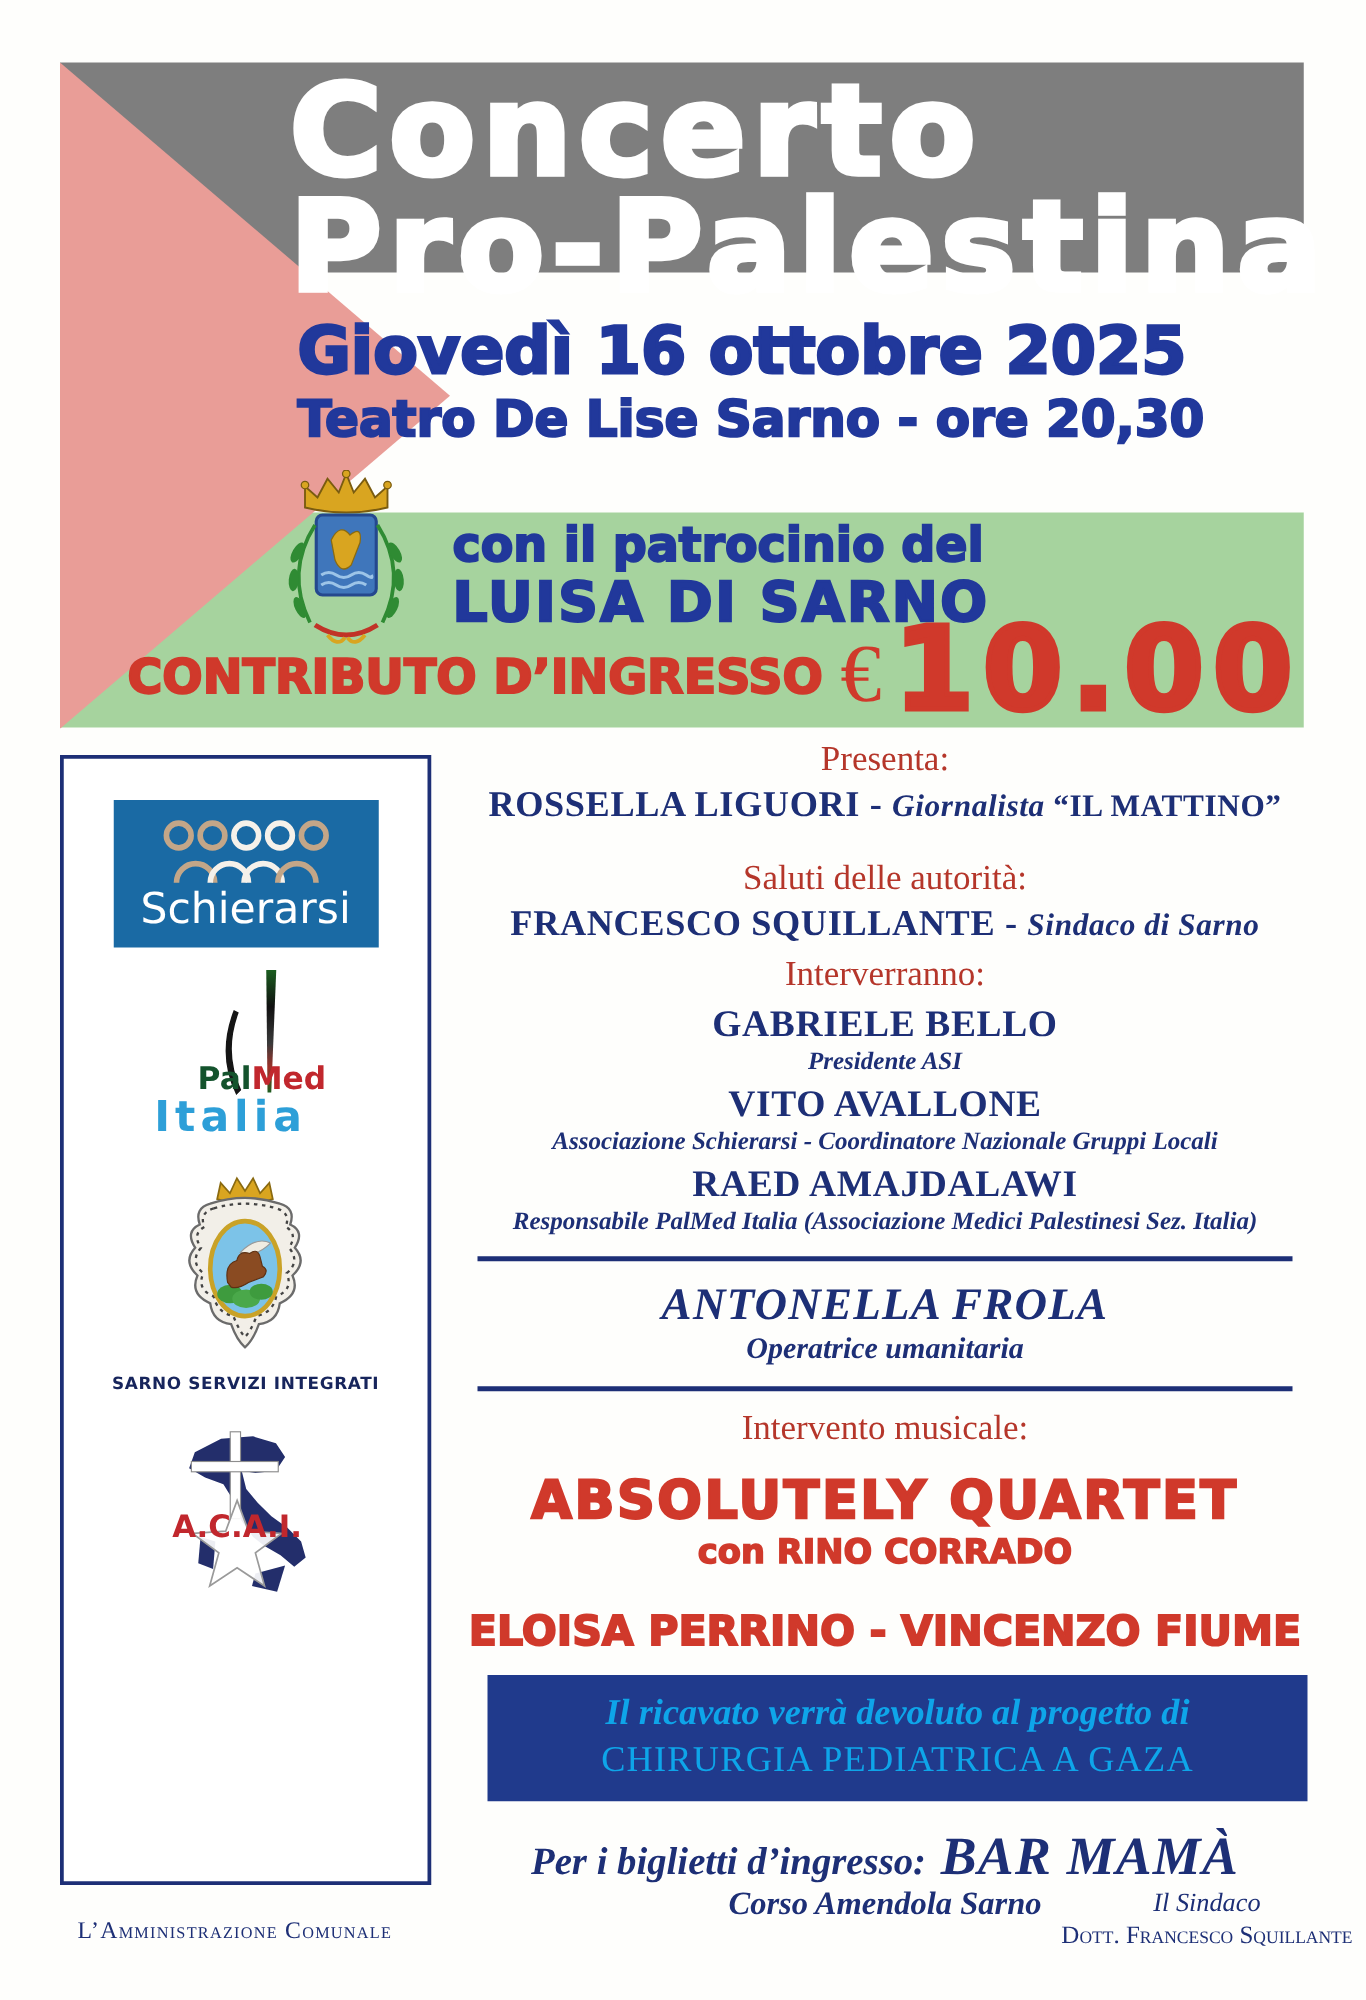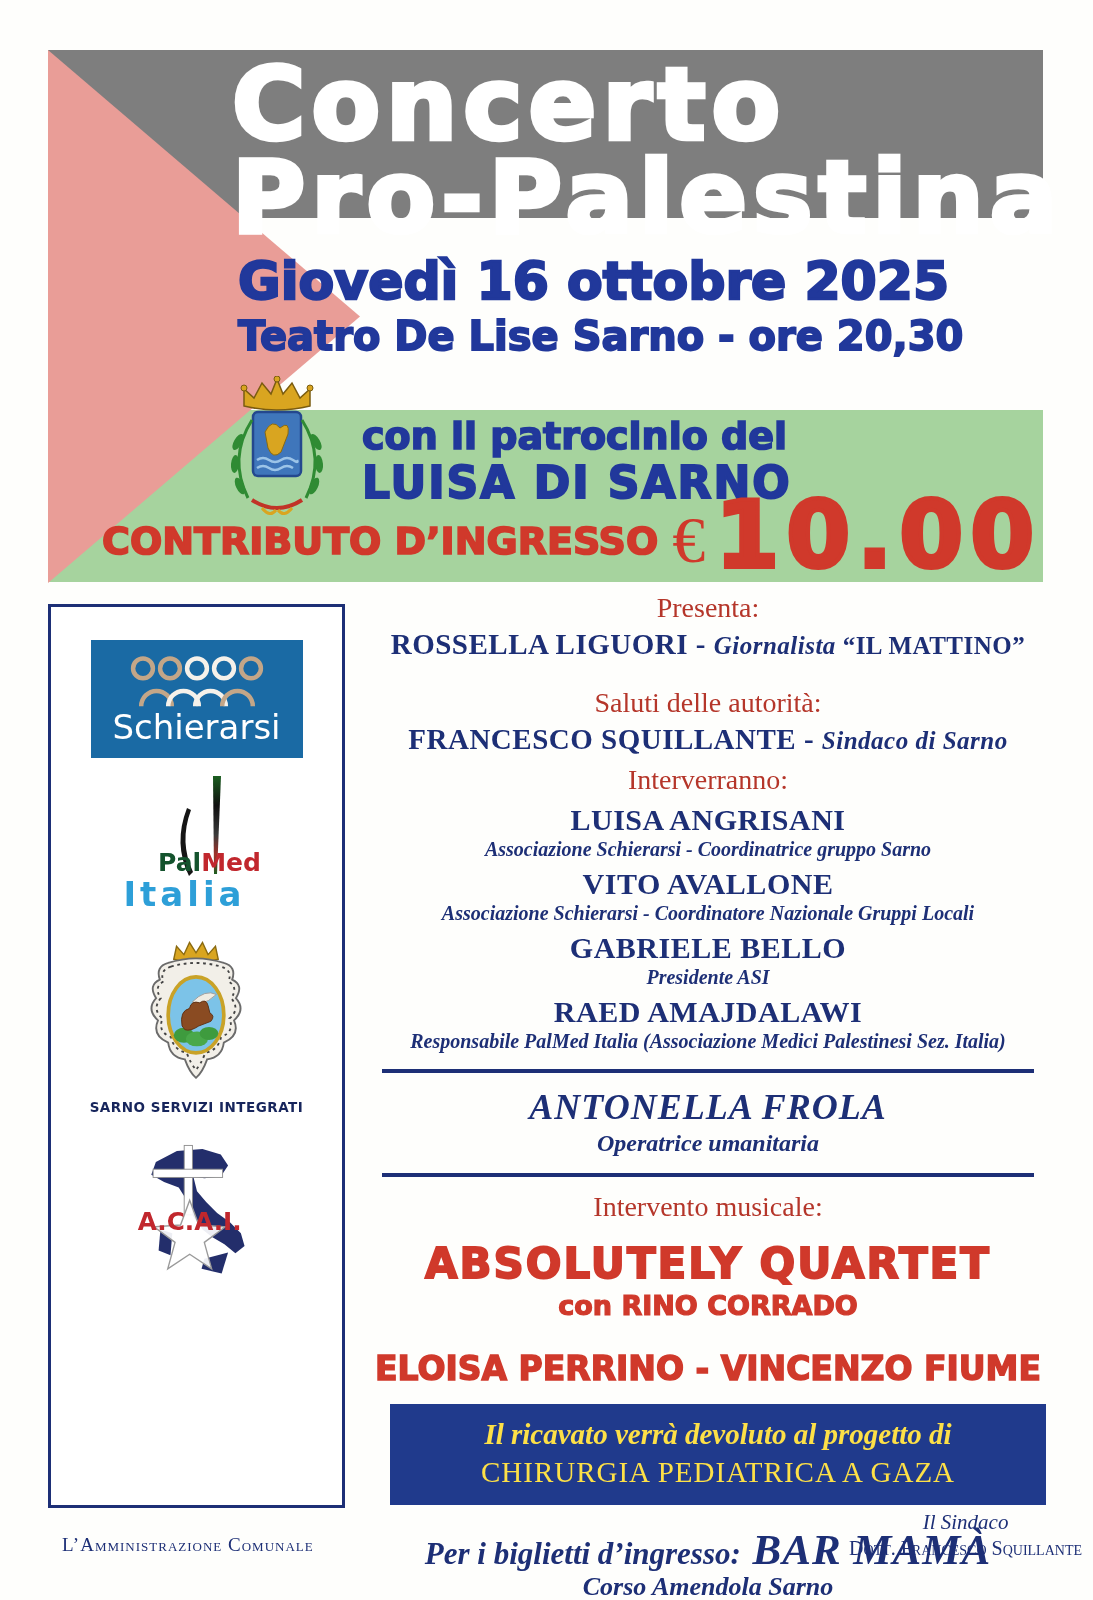--- a/index.html
+++ b/index.html
@@ -54,21 +54,21 @@
   .gap-md{margin-top:26px;}
   .gap-sm{margin-top:8px;}
   .speaker-name{font-size:30px;font-weight:bold;letter-spacing:0.5px;line-height:1.2;margin-top:5px;}
   .speaker-role{font-size:20px;font-style:italic;font-weight:600;line-height:1.15;}
   .divider{border:none;border-top:4px solid #1d2f76;margin:16px 20px 14px 20px;}
   .guest-name{font-size:36px;font-weight:bold;font-style:italic;letter-spacing:1px;line-height:1.15;}
   .guest-role{font-size:24px;font-style:italic;font-weight:600;margin-top:2px;}
   .band-name{color:#d0392b;font-size:42px;letter-spacing:2px;margin-top:16px;}
   .band-with{color:#d0392b;font-size:27px;margin-top:2px;}
   .soloists{color:#d0392b;font-size:33px;margin-top:28px;}
-  .banner{margin:16px 6px 0 28px;width:656px;background:#203a8c;color:#fde047;padding:13px 0 15px 0;}
+  .banner{margin:16px 6px 0 28px;width:656px;background:#203a8c;color:#0ea5e9;padding:13px 0 15px 0;}
   .banner-line1{font-size:29px;font-style:italic;font-weight:bold;line-height:1.2;}
   .banner-line2{font-size:29px;letter-spacing:1px;line-height:1.2;margin-top:3px;}
   .tickets{margin-top:20px;font-style:italic;font-weight:bold;}
   .tickets-label{font-size:31px;}
   .tickets-place{font-size:43px;letter-spacing:1px;}
   .tickets-address{font-size:26px;font-style:italic;font-weight:bold;margin-top:-2px;}
   
   .footer-left{position:absolute;left:62px;top:1534px;z-index:3;color:#1d2f76;font-size:19px;
            font-variant:small-caps;letter-spacing:1px;}
   .sindaco{position:absolute;right:52px;top:1510px;z-index:3;color:#1d2f76;text-align:center;}
@@ -199,30 +199,26 @@
 
     <div class="red-heading">Presenta:</div>
     <div class="person-line"><span>ROSSELLA LIGUORI</span><span> - </span><span class="person-role-inline">Giornalista</span><span class="person-role-upright"> “IL MATTINO”</span></div>
 
     <div class="red-heading gap-md">Saluti delle autorità:</div>
     <div class="person-line"><span>FRANCESCO SQUILLANTE</span><span> - </span><span class="person-role-inline">Sindaco di Sarno</span></div>
 
     <div class="red-heading gap-sm">Interverranno:</div>
 
     <div>
-      <div class="speaker-name">LUISA ANGRISANI</div>
-      <div class="speaker-role">Associazione Schierarsi - Coordinatrice gruppo Sarno</div>
+      <div class="speaker-name">GABRIELE BELLO</div>
+      <div class="speaker-role">Presidente ASI</div>
     </div>
     <div>
       <div class="speaker-name">VITO AVALLONE</div>
       <div class="speaker-role">Associazione Schierarsi - Coordinatore Nazionale Gruppi Locali</div>
-    </div>
-    <div>
-      <div class="speaker-name">GABRIELE BELLO</div>
-      <div class="speaker-role">Presidente ASI</div>
     </div>
     <div>
       <div class="speaker-name">RAED AMAJDALAWI</div>
       <div class="speaker-role">Responsabile PalMed Italia (Associazione Medici Palestinesi Sez. Italia)</div>
     </div>
 
     <hr class="divider">
 
     <div class="guest-name">ANTONELLA FROLA</div>
     <div class="guest-role">Operatrice umanitaria</div>

